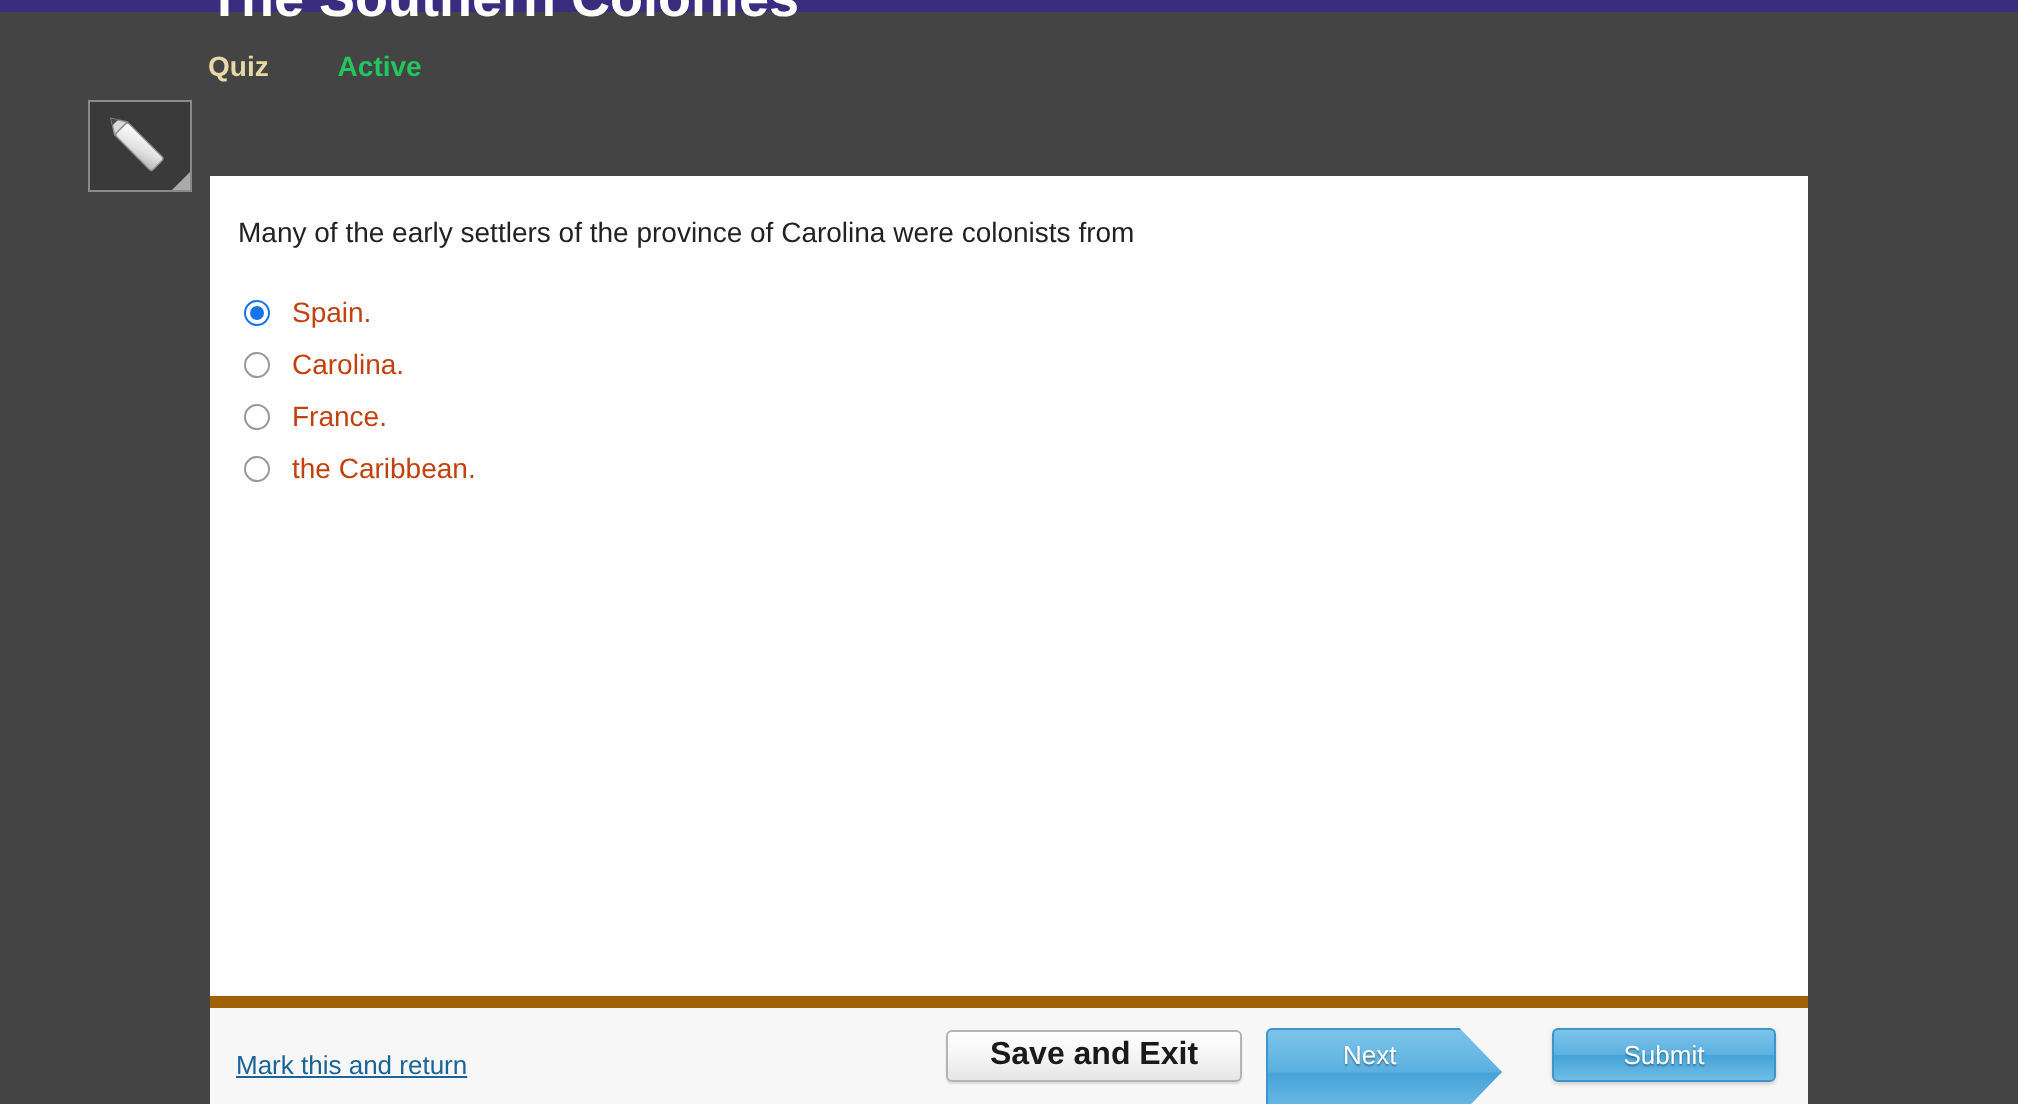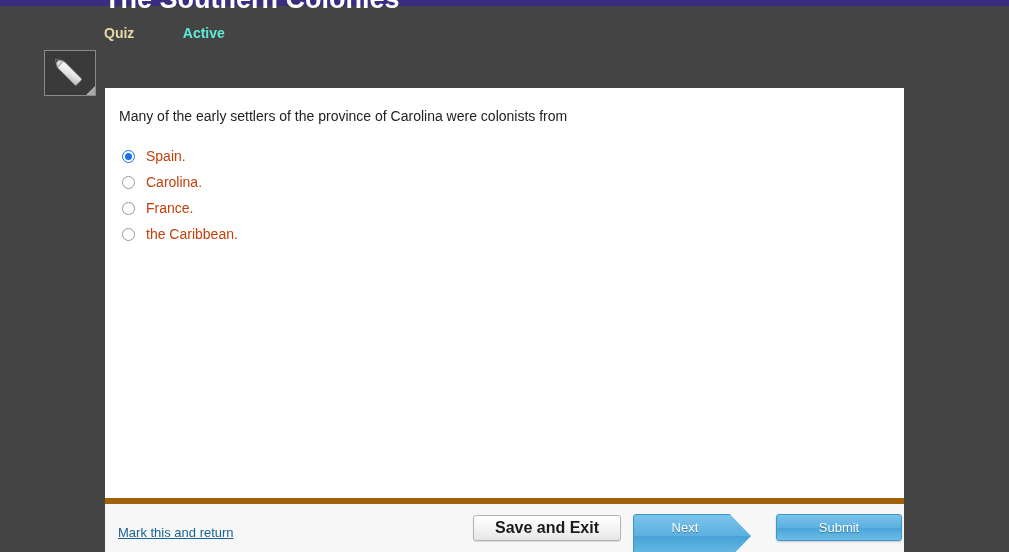--- a/index.html
+++ b/index.html
@@ -56,22 +56,22 @@
     white-space: nowrap;
   }
   .subnav .tab {
     display: inline-block;
     font-size: 14px;
     font-weight: bold;
     vertical-align: top;
   }
   .tab-quiz { color: #e7d9a6; }
   .tab-active {
-    color: #5eead4;
-    margin-left: 44px;
+    color: #22c55e;
+    margin-left: 30px;
     font-weight: bold;
   }
 
   
   .tool-box {
     position: absolute;
     left: 44px;
     top: 50px;
     width: 52px;
     height: 46px;
@@ -251,21 +251,21 @@
     line-height: 27px;
     text-align: center;
     font-size: 13px;
     color: #ffffff;
     text-shadow: 0 1px 1px rgba(0,0,0,0.35);
   }
   .btn-submit {
     position: absolute;
     left: 671px;
     top: 10px;
-    width: 126px;
+    width: 112px;
     height: 27px;
     line-height: 25px;
     text-align: center;
     font-size: 13px;
     color: #ffffff;
     text-shadow: 0 1px 1px rgba(0,0,0,0.35);
     background: linear-gradient(to bottom, #7cc3ea 0%, #5bb0e0 50%, #46a3d8 51%, #6ebde6 100%);
     border: 1px solid #3d95c9;
     border-radius: 3px;
     box-sizing: border-box;

